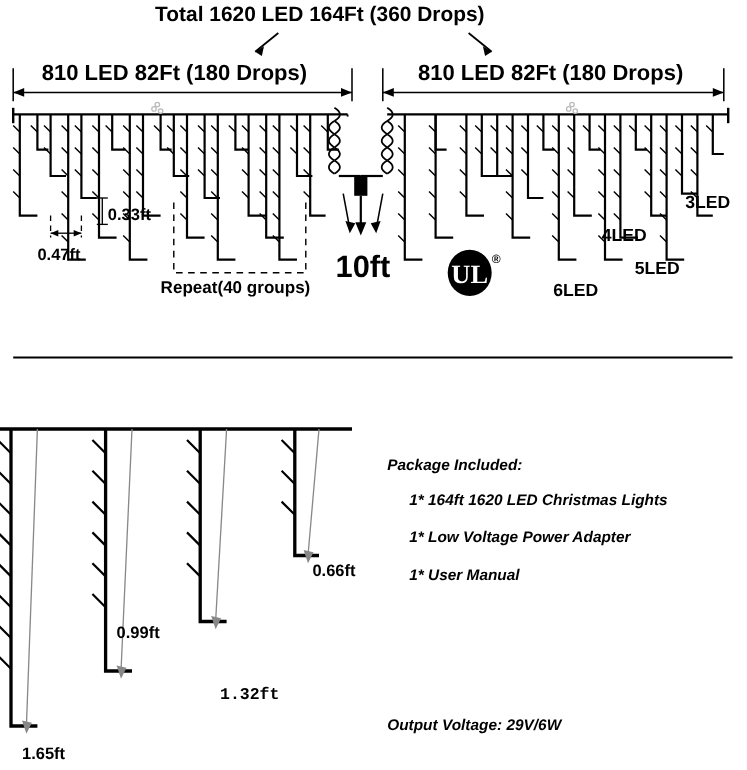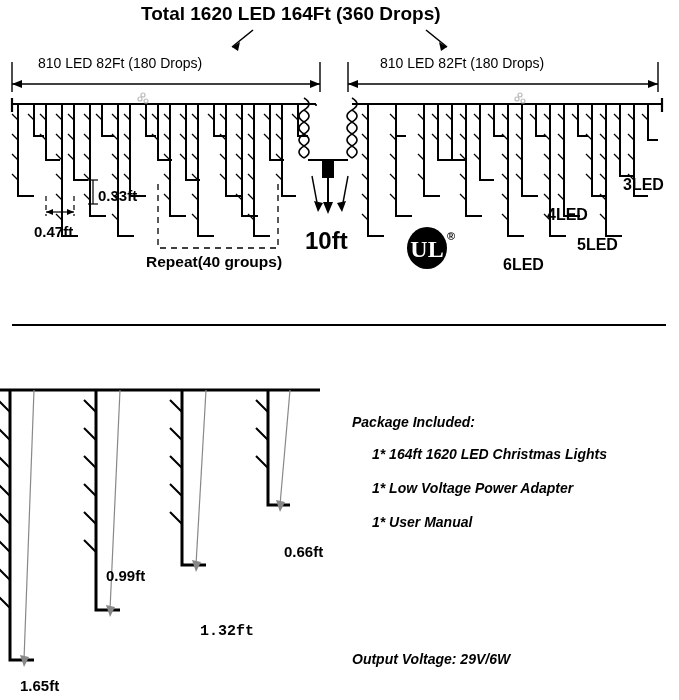--- a/index.html
+++ b/index.html
@@ -26,33 +26,33 @@
     font-family: "Liberation Sans", sans-serif;
     color: #000;
     white-space: nowrap;
     line-height: 1.1;
   }
   .title {
     font-size: 19px;
     font-weight: bold;
   }
   .seg-label {
-    font-size: 14px;
-    font-weight: normal;
+    font-size: 20px;
+    font-weight: bold;
   }
   .dim {
     font-size: 15px;
     font-weight: bold;
   }
   .led-lbl {
     font-size: 16px;
     font-weight: bold;
   }
   .big {
-    font-size: 24px;
+    font-size: 28px;
     font-weight: bold;
   }
   .pkg {
     font-size: 14px;
     font-weight: bold;
     font-style: italic;
   }
   .repeat-lbl {
     font-size: 15.5px;
     font-weight: bold;
@@ -300,21 +300,21 @@
       <line x1="206" y1="30" x2="196" y2="205"></line>
       <line x1="120" y1="30" x2="110" y2="250"></line>
       <line x1="34" y1="30" x2="24" y2="300"></line>
     </g>
     <path d="M280 152 L276 140 L285 142 Z" fill="#888"></path>
     <path d="M196 212 L192 200 L201 202 Z" fill="#888"></path>
     <path d="M110 257 L106 245 L115 247 Z" fill="#888"></path>
     <path d="M24 307 L20 295 L29 297 Z" fill="#888"></path>
   </svg>
 
-  <div class="lbl dim" style="left:284px; top:512px;margin-top:32px;">0.66ft</div>
+  <div class="lbl dim" style="left:284px; top:512px;">0.66ft</div>
   <div class="lbl dim" style="left:106px; top:568px;">0.99ft</div>
   <div class="lbl dim" style="left:200px; top:624px;font-family:Liberation Mono, monospace;">1.32ft</div>
   <div class="lbl dim" style="left:20px; top:678px;">1.65ft</div>
 
   <div class="lbl pkg" style="left:352px; top:415px;">Package Included:</div>
   <div class="lbl pkg" style="left:372px; top:447px;">1* 164ft 1620 LED Christmas Lights</div>
   <div class="lbl pkg" style="left:372px; top:481px;">1* Low Voltage Power Adapter</div>
   <div class="lbl pkg" style="left:372px; top:515px;">1* User Manual</div>
 
   <div class="lbl pkg" style="left:352px; top:652px;">Output Voltage: 29V/6W</div>

